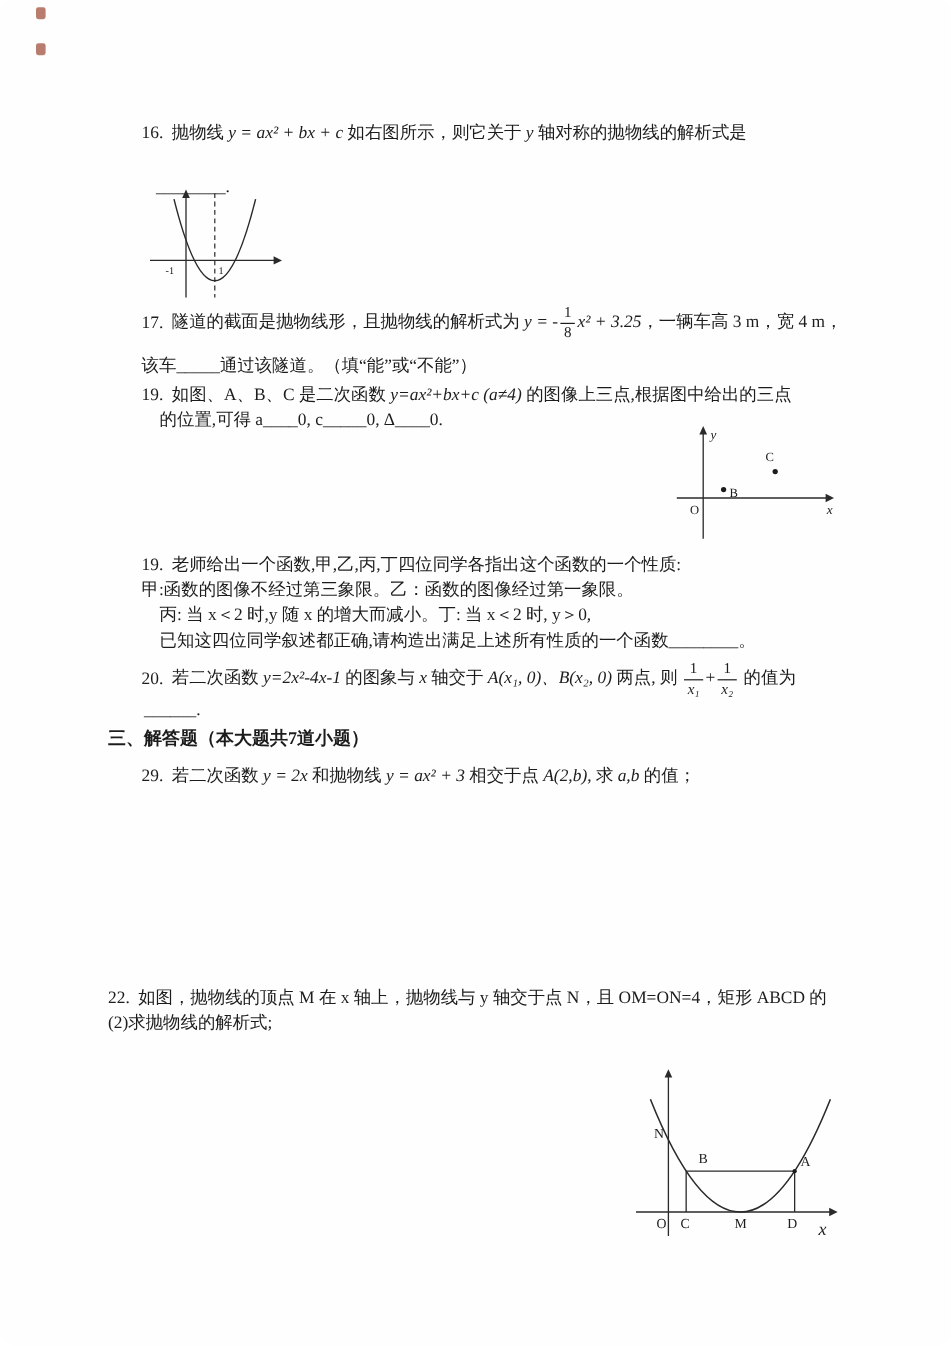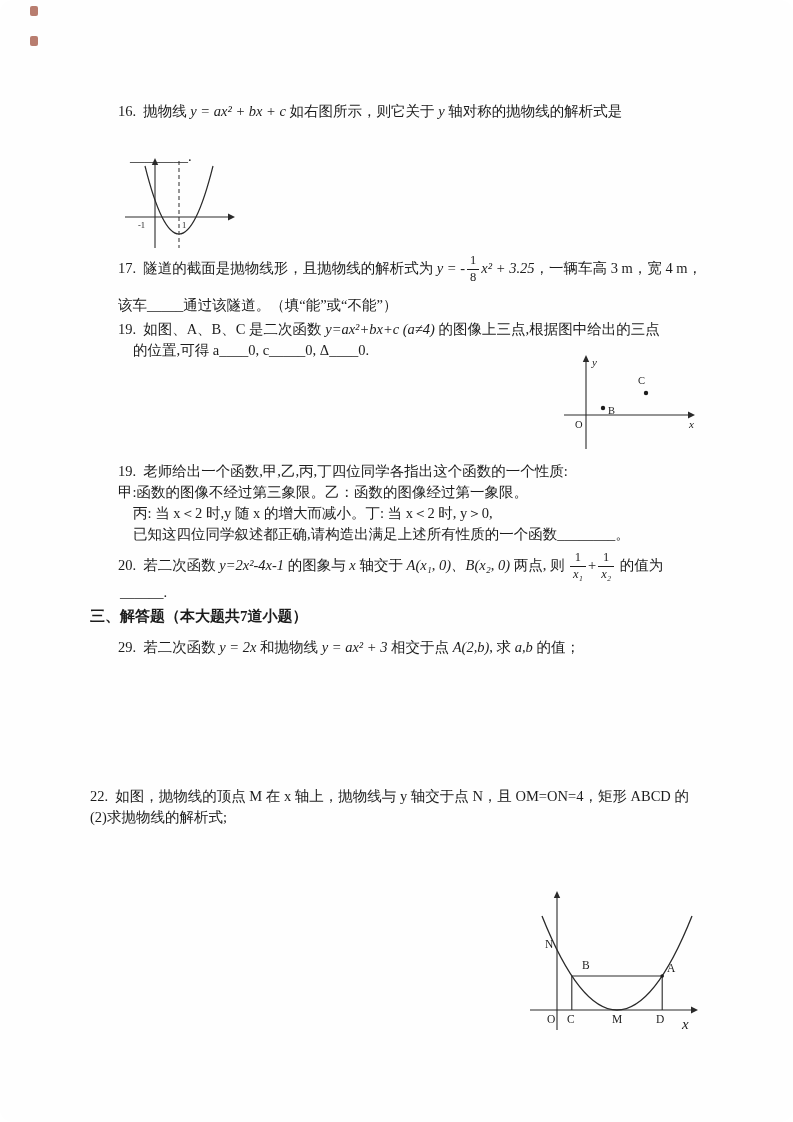--- a/index.html
+++ b/index.html
@@ -26,21 +26,21 @@
   .g16{left:122px;top:156px;}
   .q17{left:118px;top:254px;}
   .q17 .l2{margin-top:10px;}
   .q18{left:118px;top:319px;}
   .g18{left:556px;top:352px;}
   .q19{left:118px;top:461px;}
   .q20{left:118px;top:551px;}
   .q20 .l2{margin-left:2px;}
   .sec{left:90px;top:606px;}
   .q21{left:118px;top:637px;}
-  .q22{left:90px;top:786px;}
+  .q22{left:90px;top:822px;}
   .g22{left:522px;top:888px;}
 </style>
 </head>
 <body>
 
 <div class="page">
 
   <div class="mark m1"></div>
   <div class="mark m2"></div>
 

